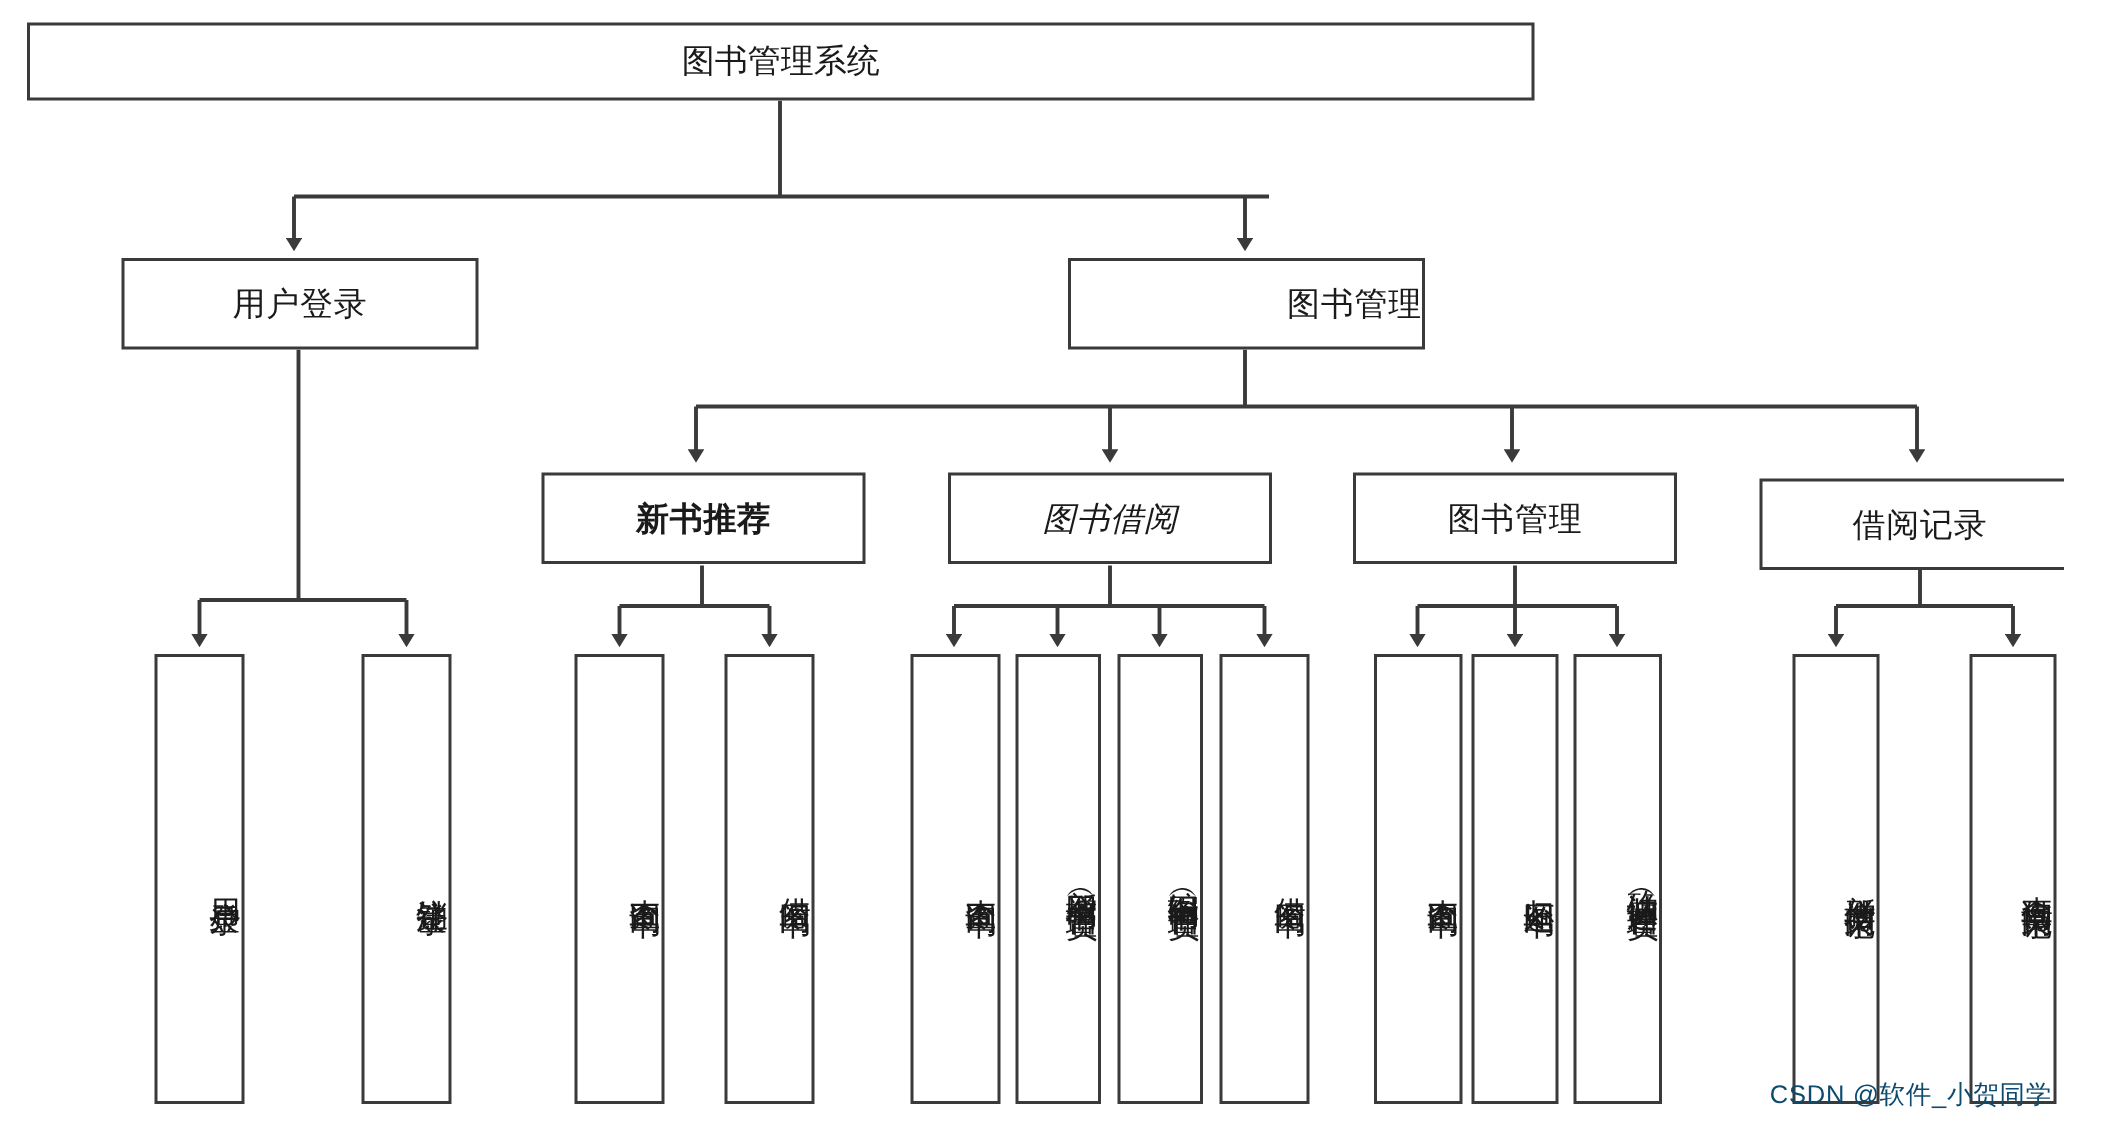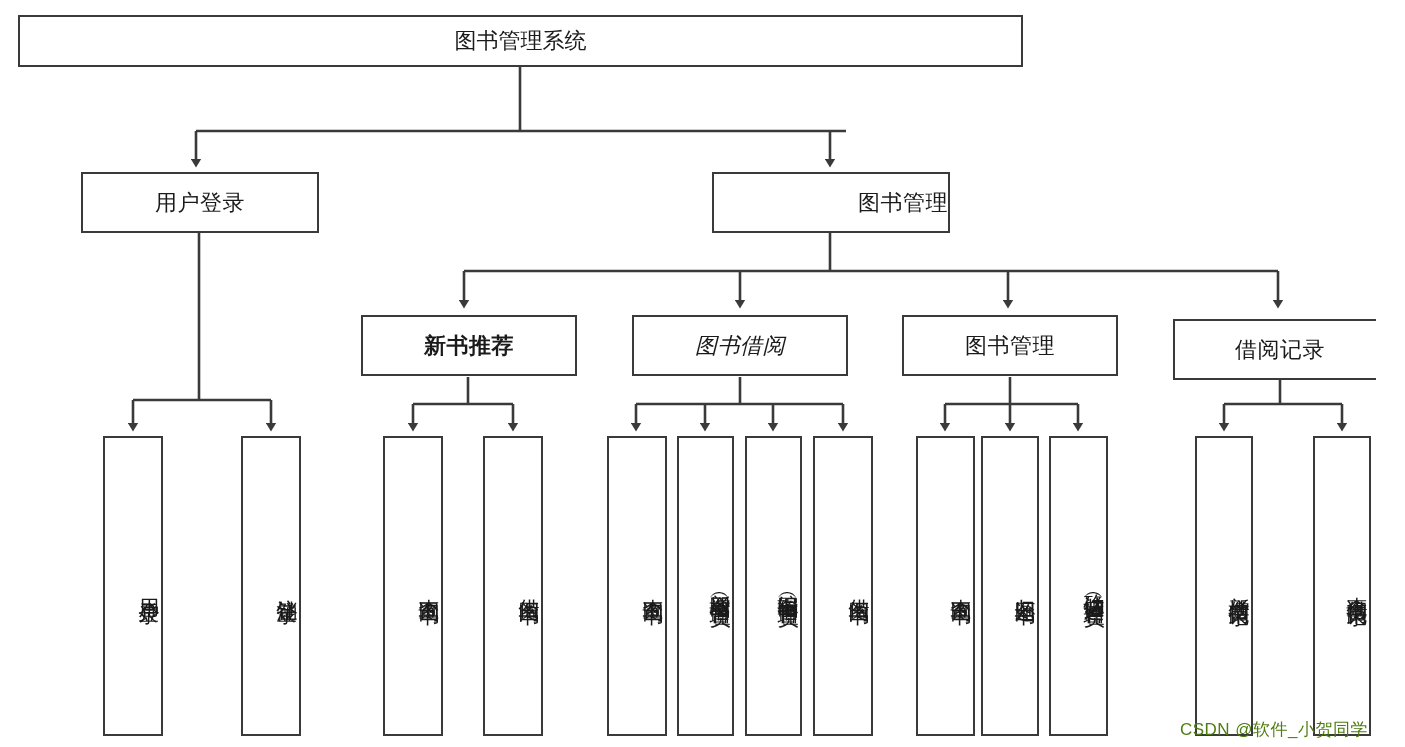--- a/index.html
+++ b/index.html
@@ -59,21 +59,21 @@
     top: 0;
     width: 1405px;
     height: 747px;
     pointer-events: none;
   }
   .watermark {
     position: absolute;
     right: 8px;
     bottom: 6px;
     font-size: 17px;
-    color: #4d7c0f;
+    color: #0c4a6e;
     letter-spacing: 0.5px;
     white-space: nowrap;
   }
 </style>
 </head>
 <body>
 
 <div id="canvas">
 
   <svg class="edges" viewBox="0 0 1405 747">

